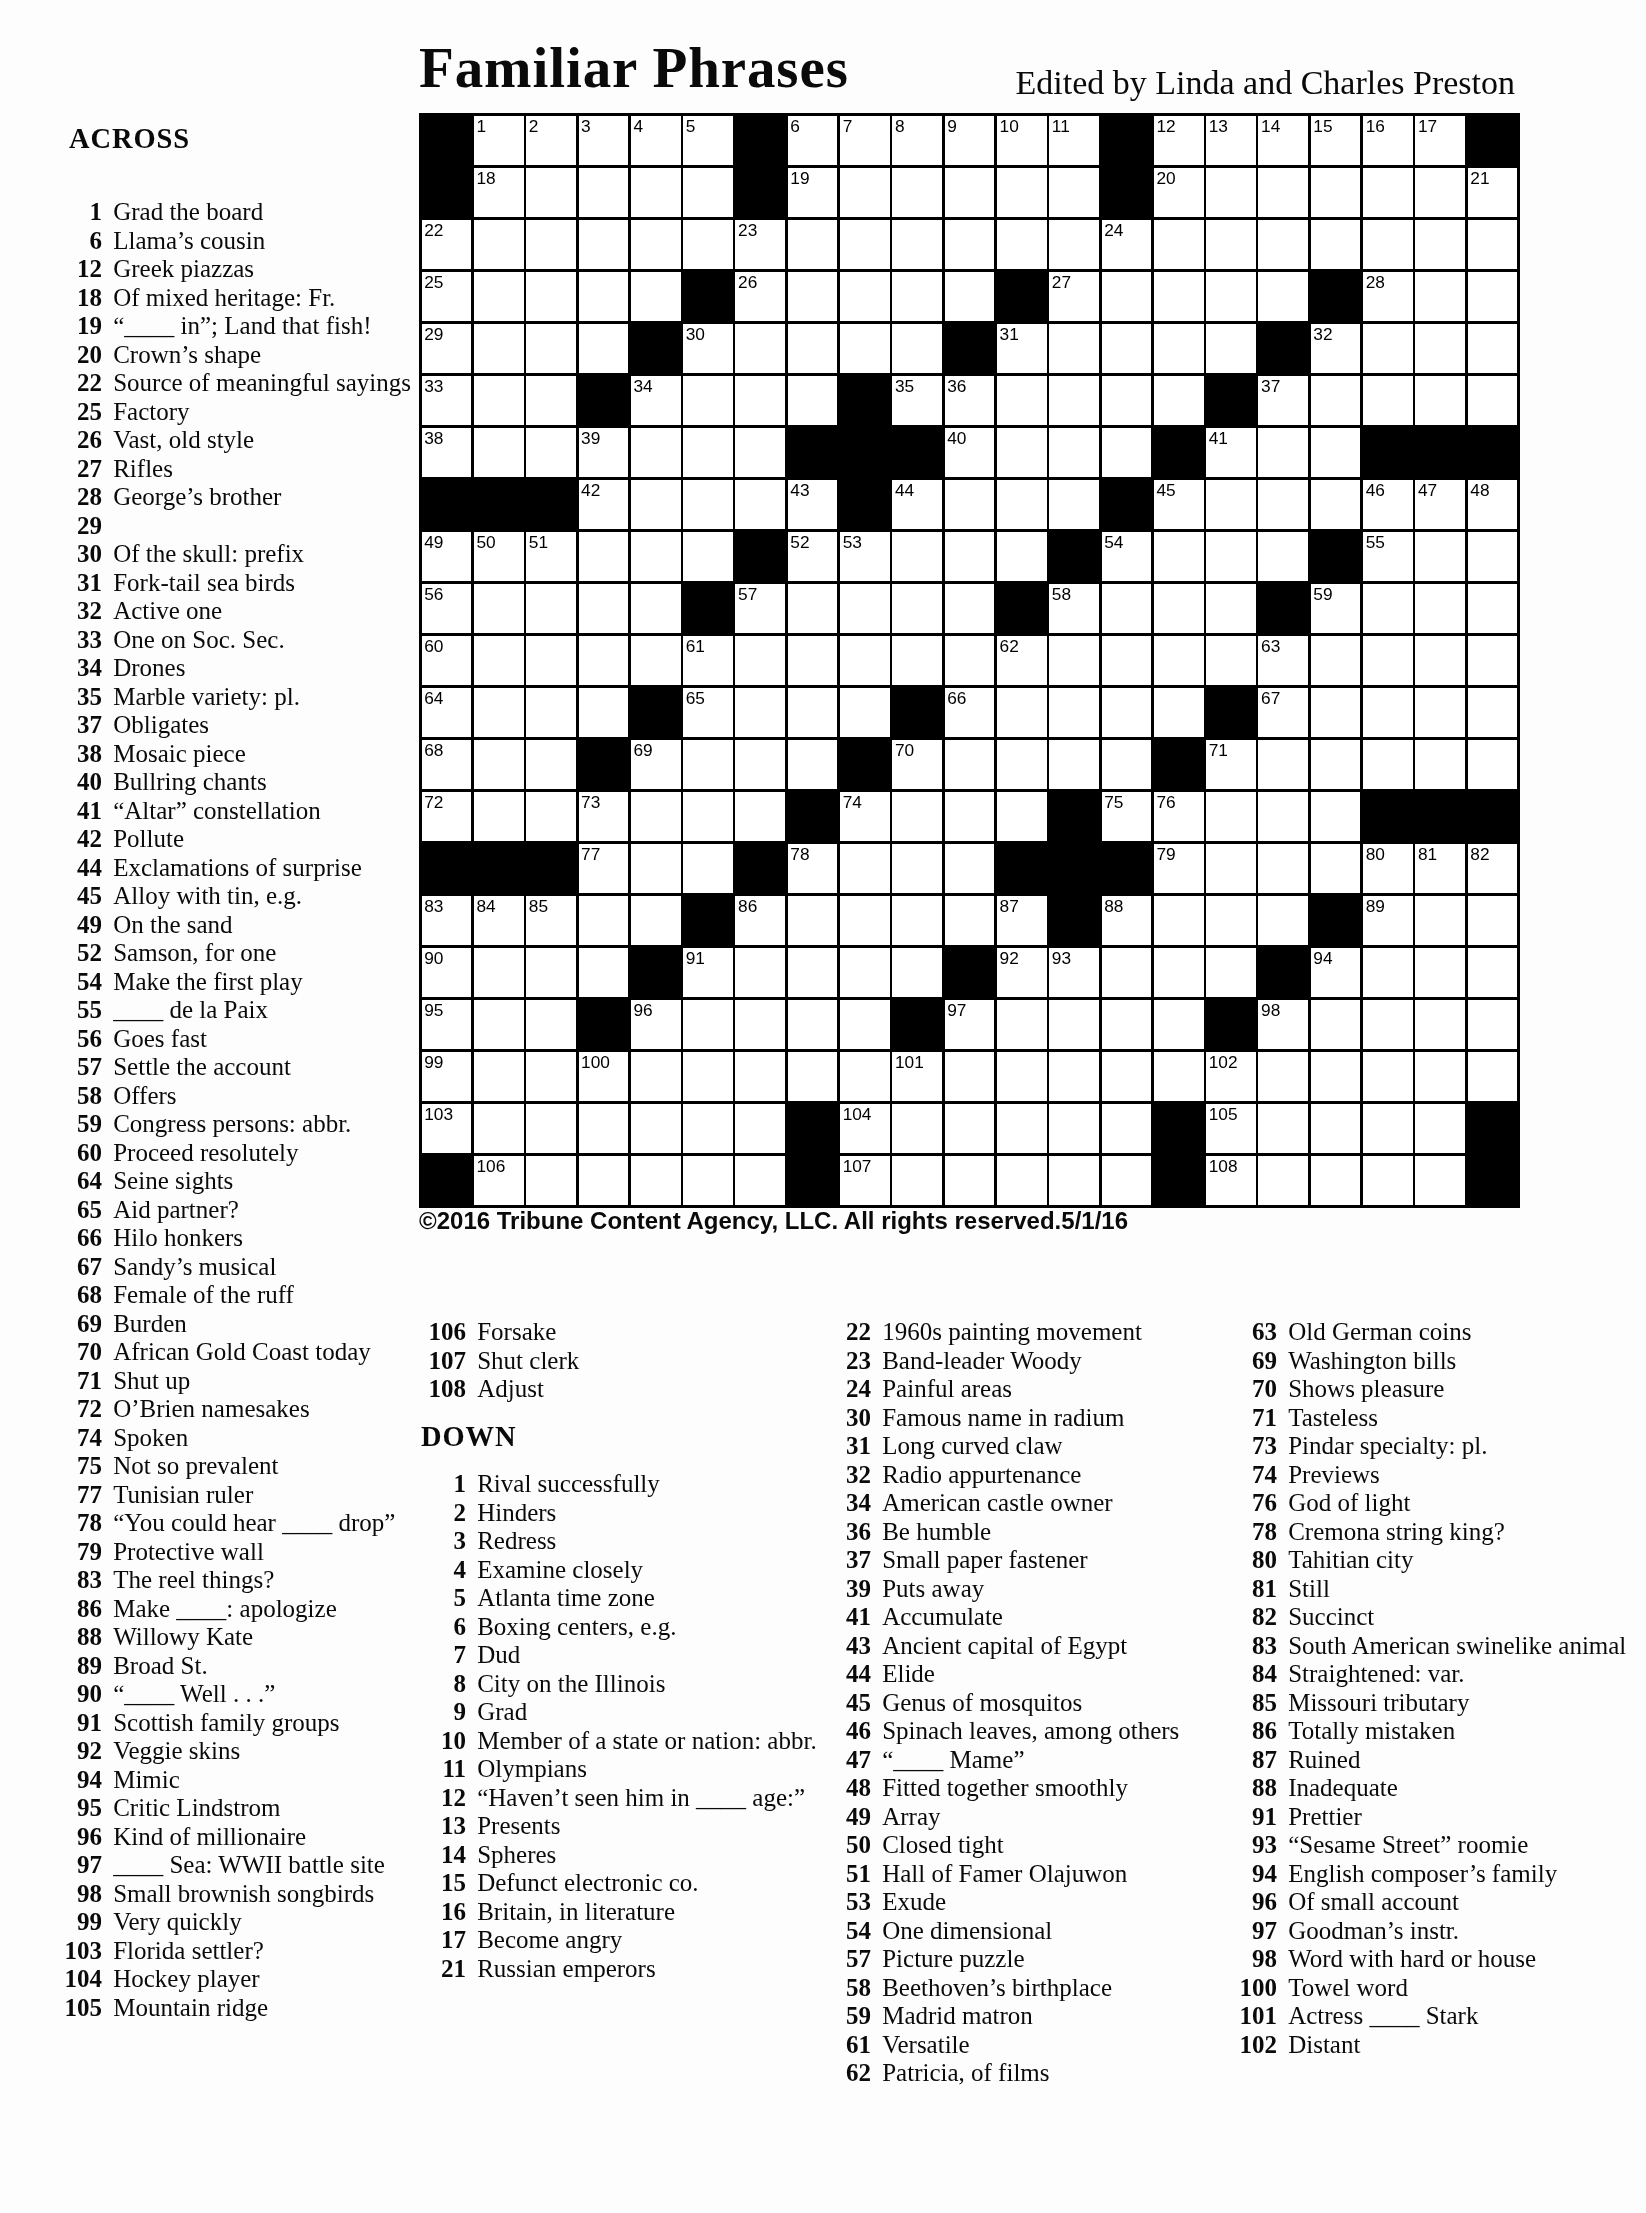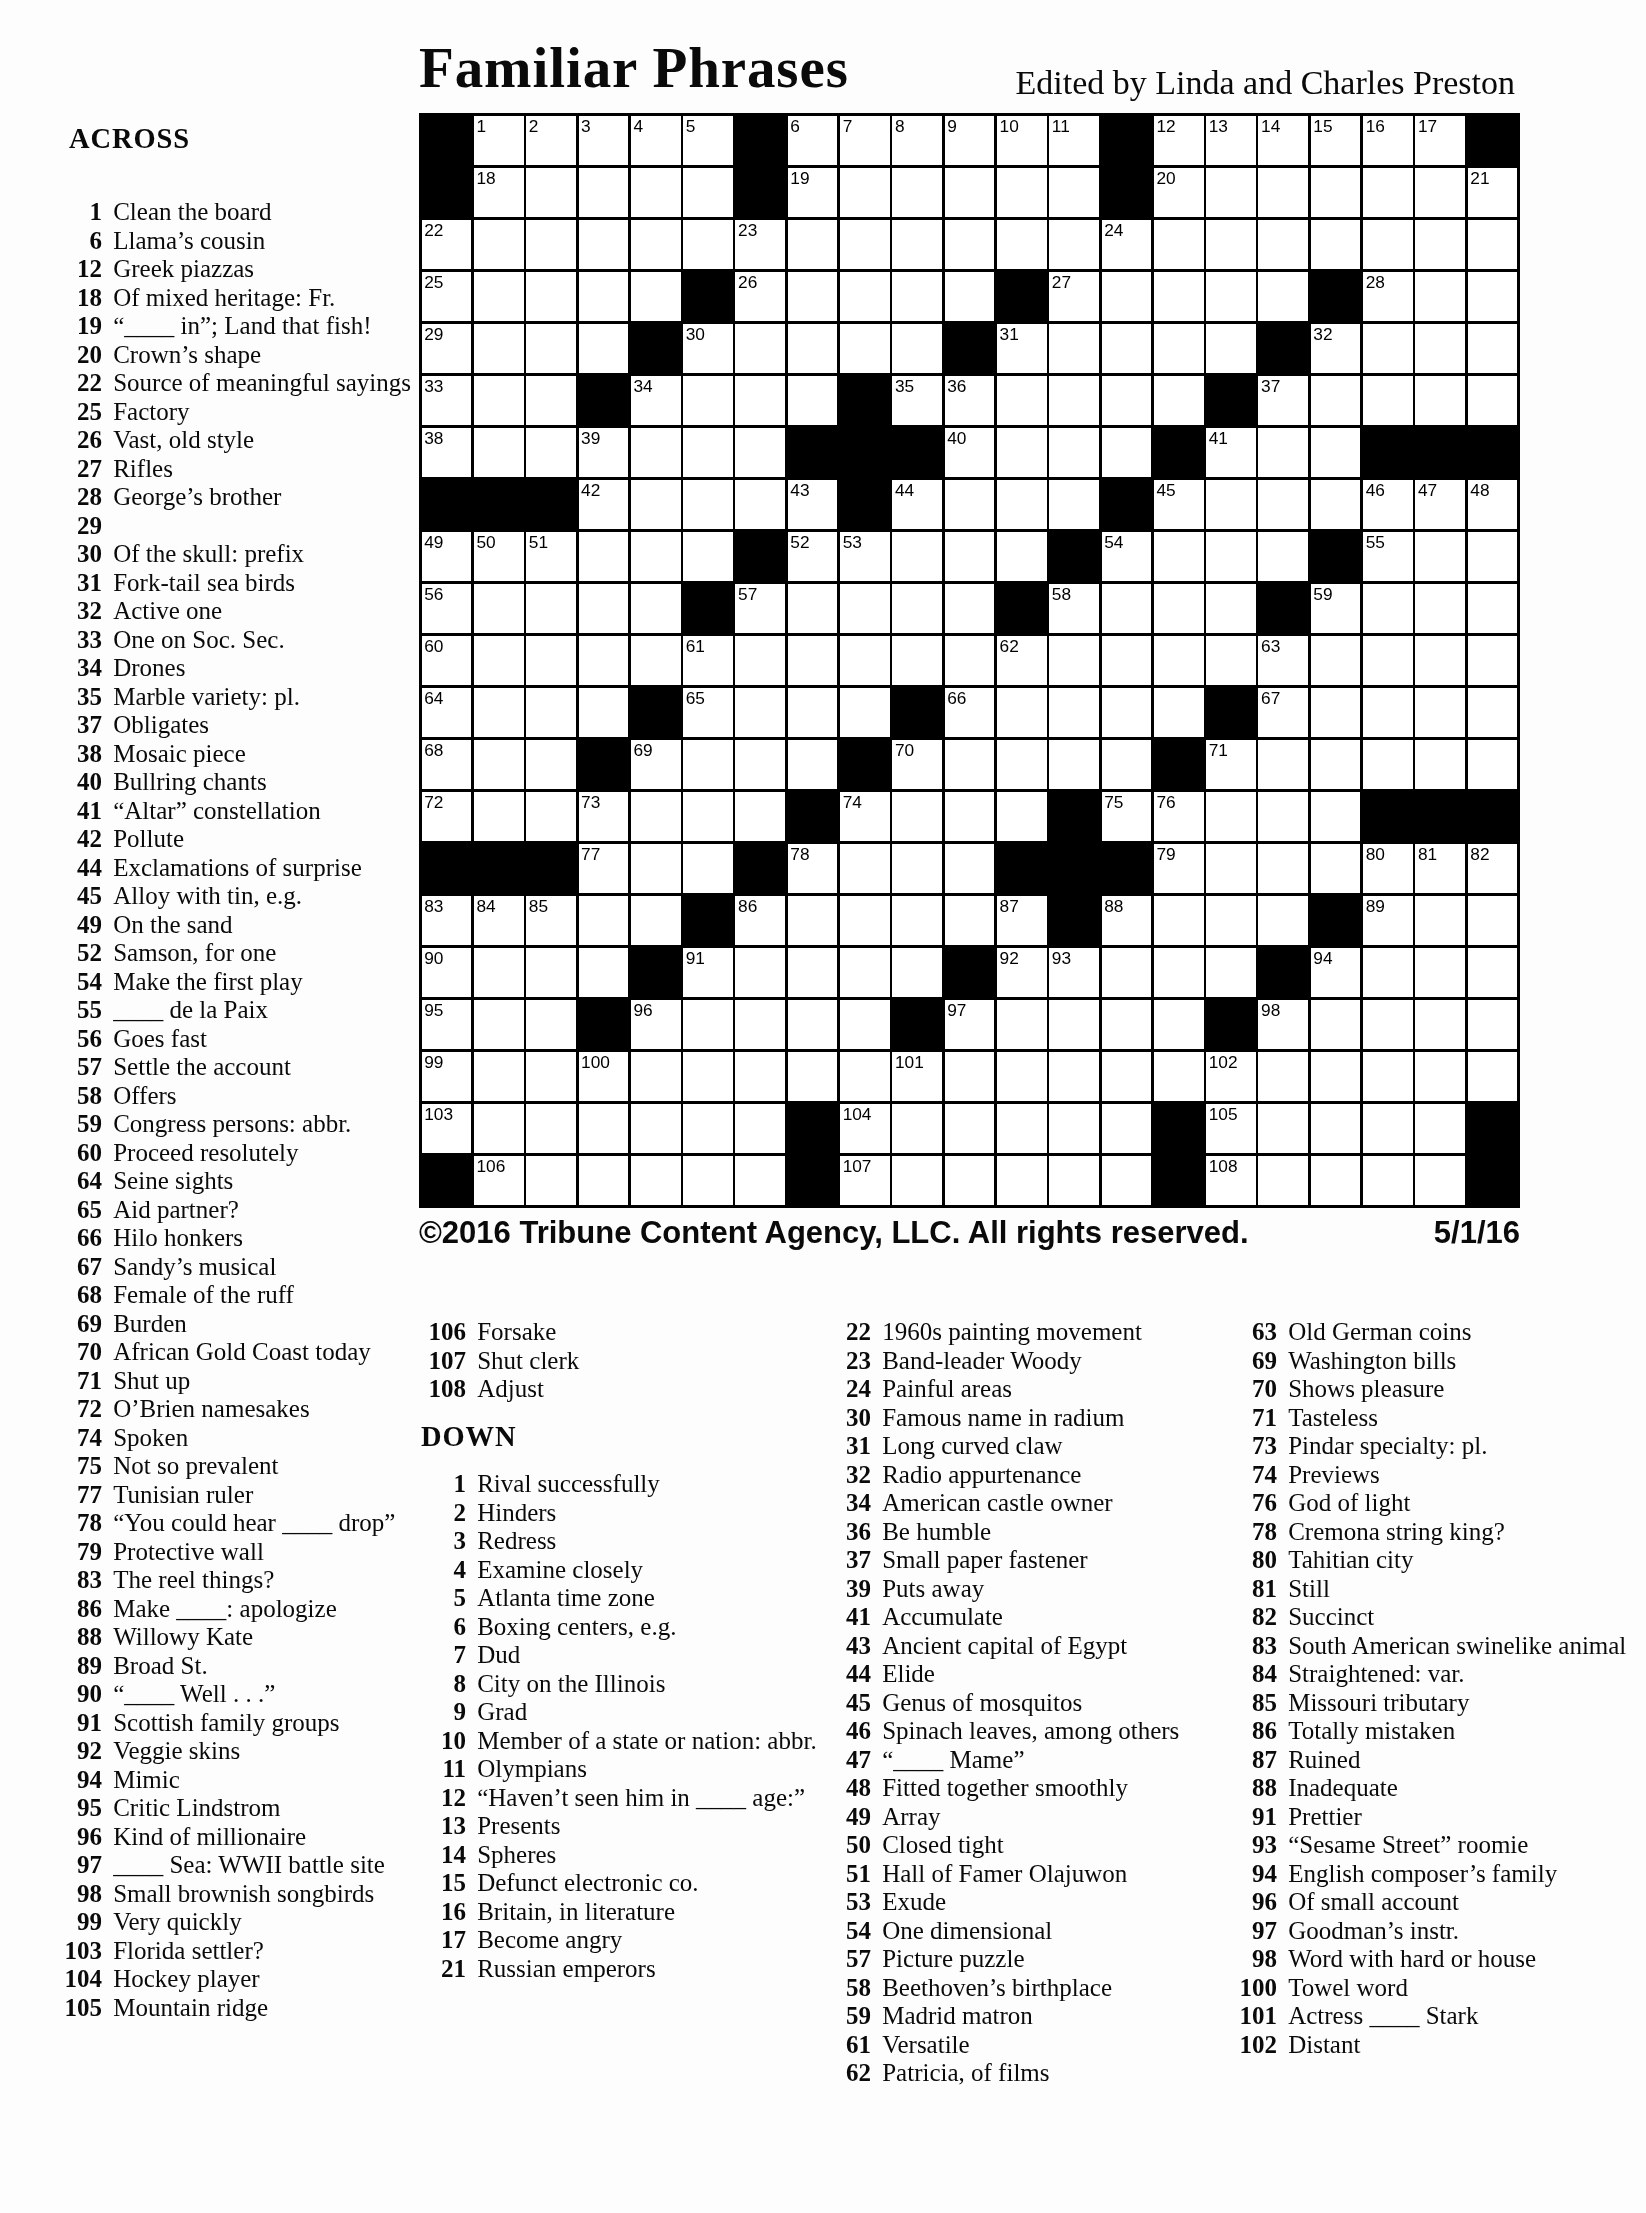--- a/index.html
+++ b/index.html
@@ -25,22 +25,22 @@
         background:#000;padding:2.6px;box-sizing:border-box;display:grid;
         grid-template-columns:repeat(21,1fr);grid-template-rows:repeat(21,1fr);
         gap:2.6px;}
   .cell{background:#fff;position:relative;}
   .cell.black{background:#000;}
   .cnum{position:absolute;top:0;left:2.6px;font-family:"Liberation Sans",sans-serif;
         font-size:17.3px;line-height:21px;color:#000;}
 
   
   .copyrow{position:absolute;left:419px;top:1207px;width:1101px;display:flex;
-           justify-content:space-between;font-family:"Liberation Sans",sans-serif;
-           font-weight:bold;font-size:31px;margin-top:8px;}
+           justify-content:flex-start;font-family:"Liberation Sans",sans-serif;
+           font-weight:bold;font-size:24px;}
 
   
   .bcol{position:absolute;top:1318px;}
   .bcol2{left:421px;width:399px;}
   .bcol3{left:826px;width:396px;}
   .bcol4{left:1232px;width:406px;}
   .bcol .listhead{margin:17.3px 0 17.3px 0;}
 </style>
 </head>
 <body>
@@ -48,21 +48,21 @@
 <div class="page">
 
   <h1 class="title">Familiar Phrases</h1>
   <div class="byline">Edited by Linda and Charles Preston</div>
 
   <section class="across-col">
     <h2 class="listhead">ACROSS</h2>
     <div id="acrossList">
         <div class="clue">
           <span class="cnum2">1</span>
-          <span class="ctxt">Clean the board</span>
+          <span class="ctxt">Grad the board</span>
         </div>
         <div class="clue">
           <span class="cnum2">6</span>
           <span class="ctxt">Llama’s cousin</span>
         </div>
         <div class="clue">
           <span class="cnum2">12</span>
           <span class="ctxt">Greek piazzas</span>
         </div>
         <div class="clue">

